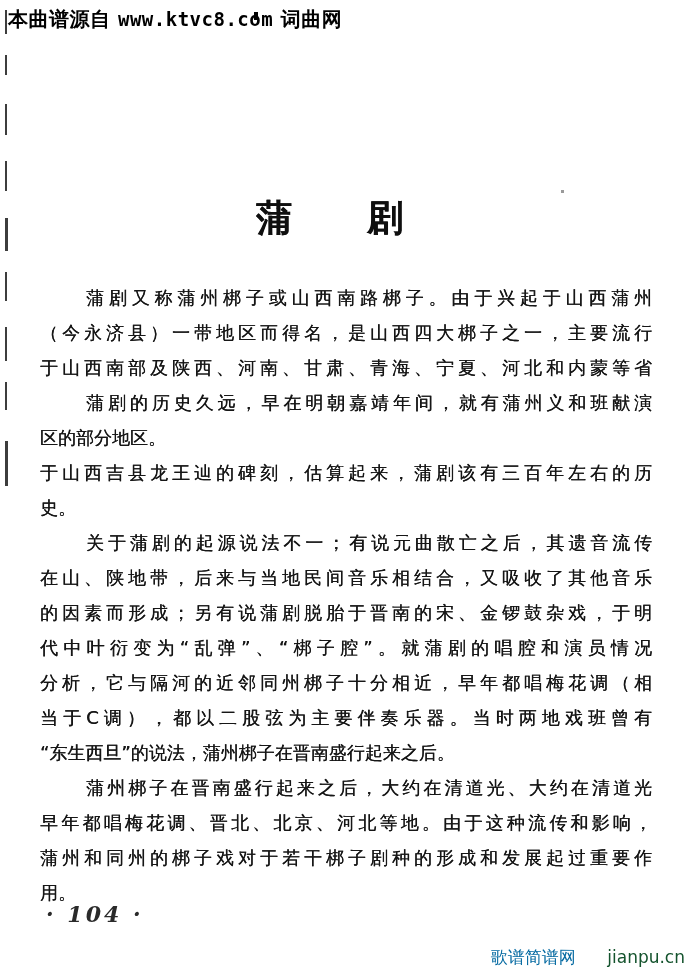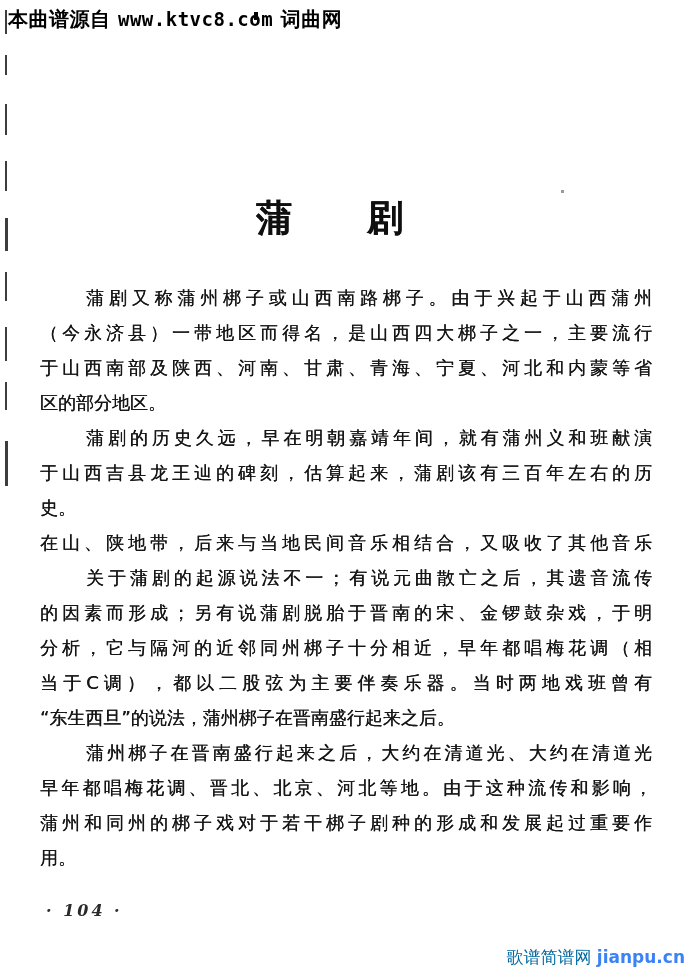--- a/index.html
+++ b/index.html
@@ -37,29 +37,29 @@
     height:35px;overflow:hidden;box-sizing:border-box;
     text-align:justify;text-align-last:justify;white-space:nowrap;
   }
   .line.indent{padding-left:46px;}
   .line.short{text-align-last:left;}
 
   
   .page-num{
     position:absolute;top:901px;left:46px;
     font-family:"DejaVu Serif",serif;font-style:italic;font-weight:bold;
-    font-size:16px;color:#2a2a2a;letter-spacing:3px;
+    font-size:22px;color:#2a2a2a;letter-spacing:3px;
   }
 
   
   .wm-bottom{
     position:absolute;top:946px;right:5px;font-size:17px;white-space:nowrap;
   }
   .wm-bottom .site-name{color:#0369a1;}
-  .wm-bottom .site-url{color:#3b82f6;font-weight:bold;}
+  .wm-bottom .site-url{color:#14532d;font-weight:normal;margin-left:26px;}
 </style>
 </head>
 <body>
 
 <div class="page">
 
   <div class="wm-top">
     <span>本曲谱源自</span>
     <span class="wm-url">www.ktvc8.com</span>
     <span>词曲网</span>
@@ -80,27 +80,28 @@
 
   <div class="title">
     <span>蒲</span>
     <span>剧</span>
   </div>
 
   <div class="body-text">
     <div class="line indent">蒲剧又称蒲州梆子或山西南路梆子。由于兴起于山西蒲州</div>
     <div class="line">（今永济县）一带地区而得名，是山西四大梆子之一，主要流行</div>
     <div class="line">于山西南部及陕西、河南、甘肃、青海、宁夏、河北和内蒙等省</div>
+    <div class="line indent">蒲剧的历史久远，早在明朝嘉靖年间，就有蒲州义和班献演</div>
     <div class="line short">区的部分地区。</div>
-    <div class="line indent">蒲剧的历史久远，早在明朝嘉靖年间，就有蒲州义和班献演</div>
     <div class="line">于山西吉县龙王辿的碑刻，估算起来，蒲剧该有三百年左右的历</div>
     <div class="line short">史。</div>
+    <div class="line indent">关于蒲剧的起源说法不一；有说元曲散亡之后，其遗音流传</div>
     <div class="line">在山、陕地带，后来与当地民间音乐相结合，又吸收了其他音乐</div>
-    <div class="line indent">关于蒲剧的起源说法不一；有说元曲散亡之后，其遗音流传</div>
     <div class="line">的因素而形成；另有说蒲剧脱胎于晋南的宋、金锣鼓杂戏，于明</div>
+    <div class="line">代中叶衍变为“乱弹”、“梆子腔”。就蒲剧的唱腔和演员情况</div>
     <div class="line">分析，它与隔河的近邻同州梆子十分相近，早年都唱梅花调（相</div>
     <div class="line">当于C调），都以二股弦为主要伴奏乐器。当时两地戏班曾有</div>
     <div class="line short">“东生西旦”的说法，蒲州梆子在晋南盛行起来之后。</div>
     <div class="line indent">蒲州梆子在晋南盛行起来之后，大约在清道光、大约在清道光</div>
     <div class="line">早年都唱梅花调、晋北、北京、河北等地。由于这种流传和影响，</div>
     <div class="line">蒲州和同州的梆子戏对于若干梆子剧种的形成和发展起过重要作</div>
     <div class="line short">用。</div>
   </div>
 
   <div class="page-num">· 104 ·</div>

